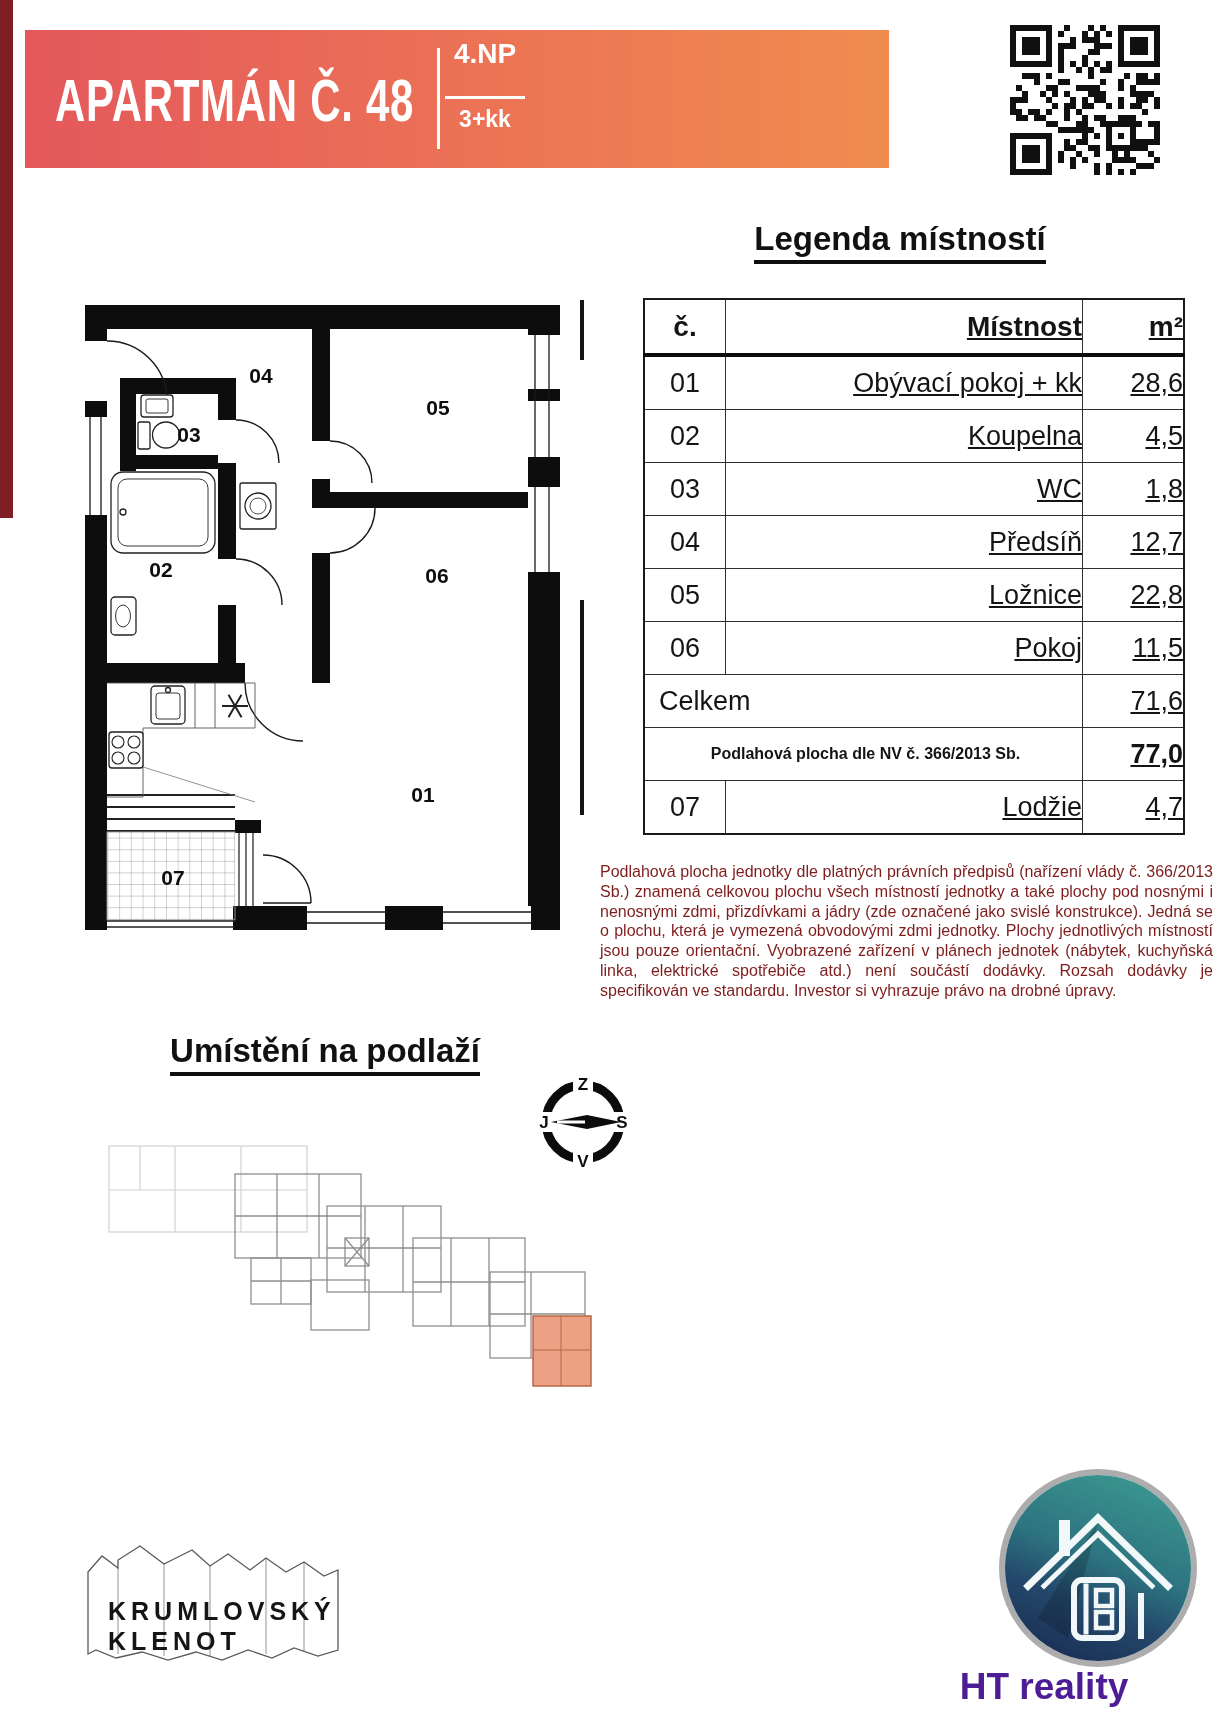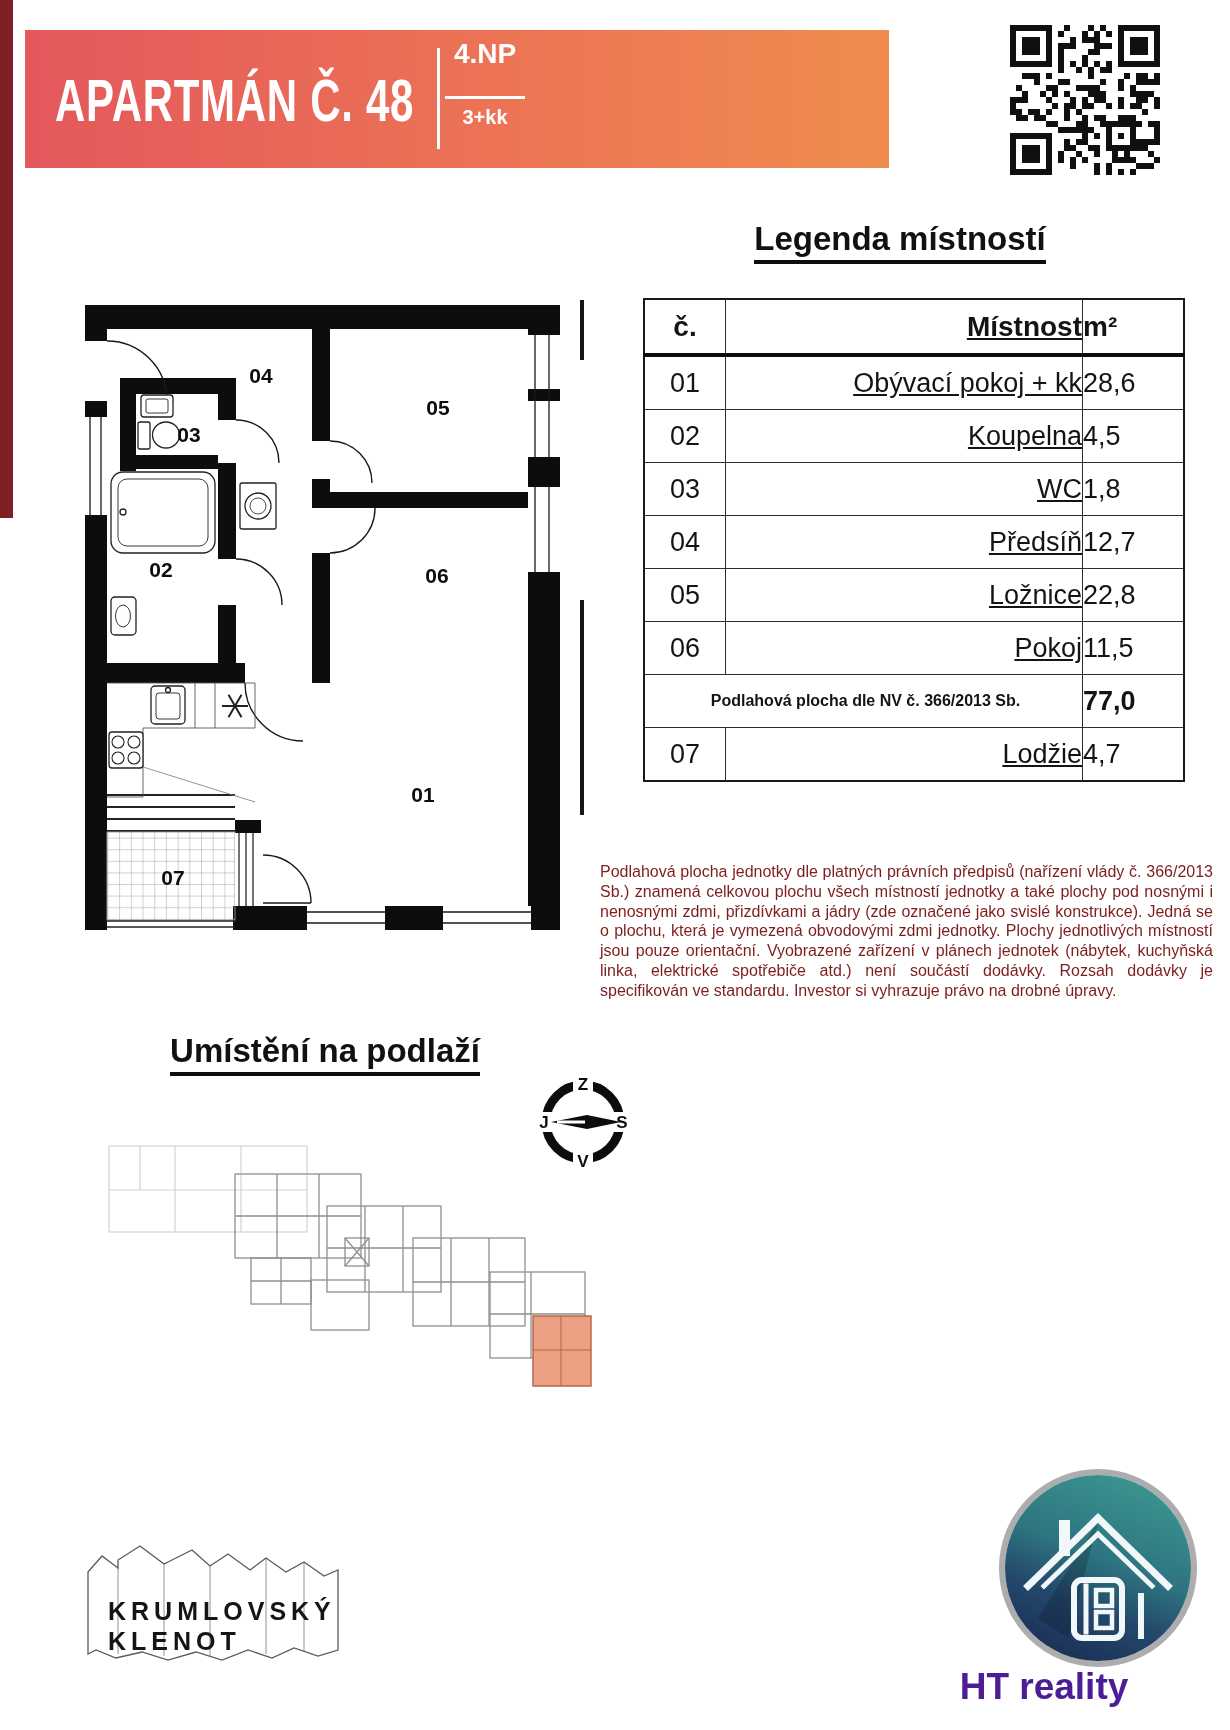--- a/index.html
+++ b/index.html
@@ -8,34 +8,34 @@
   .abs{position:absolute;}
   
   .stripe{left:0;top:0;width:13px;height:518px;background:#7e2023;}
   .band{left:25px;top:30px;width:864px;height:138px;
         background:linear-gradient(90deg,#e4585c 0%,#ec7455 55%,#f08c4e 100%);}
   .band-title{left:30px;top:36px;font-size:60px;font-weight:bold;color:#fff;
               letter-spacing:1px;transform:scaleX(.70);transform-origin:left top;white-space:nowrap;}
   .band-div{left:412px;top:18px;width:3px;height:101px;background:#fff;}
   .band-np{left:420px;top:8px;width:80px;text-align:center;color:#fff;font-weight:bold;font-size:28px;}
   .band-hr{left:420px;top:66px;width:80px;height:3px;background:#fff;}
-  .band-kk{left:420px;top:76px;width:80px;text-align:center;color:#fff;font-weight:bold;font-size:20px;}
+  .band-kk{left:420px;top:76px;width:80px;text-align:center;color:#fff;font-weight:bold;font-size:23px;}
   
   .sec-h{text-align:center;font-size:33px;font-weight:bold;}
   .sec-h span{display:inline-block;border-bottom:4px solid #0e0e0e;padding-bottom:2px;}
   
   table.legend{position:absolute;left:643px;top:298px;width:514px;border-collapse:collapse;
                font-size:27px;color:#141414;table-layout:fixed;}
   table.legend td,table.legend th{border:1.5px solid #2e2e2e;padding:0;}
   table.legend{border:2.5px solid #1a1a1a;}
   table.legend tr.hdr th{height:53px;font-size:28px;font-weight:bold;border-bottom:4px solid #0c0c0c;}
   table.legend td{height:52px;}
   .c-num{width:80px;text-align:center;}
   .c-room{width:330px;text-align:right;padding-left:26px !important;text-decoration:underline;}
-  .c-area{width:100px;text-align:left;}
+  .c-area{width:100px;text-align:right;text-decoration:underline;}
   .row-span{ text-align:left;padding-left:14px !important;}
   .row-stat{font-weight:bold;font-size:16px;text-align:center !important;padding-left:4px !important;}
   .bold{font-weight:bold;}
   
   .disc{left:600px;top:862px;width:613px;font-size:16px;line-height:19.8px;color:#7f1d1d;
         text-align:justify;}
   
   .agency-name{left:944px;top:1666px;width:200px;text-align:center;font-size:37px;font-weight:bold;color:#4c1d95;}
   .extline{width:4px;background:#161616;}
   svg{display:block;}
@@ -479,20 +479,24 @@
       <td class="c-num">05</td>
       <td class="c-room">Ložnice</td>
       <td class="c-area">22,8</td>
     </tr>
     <tr>
       <td class="c-num">06</td>
       <td class="c-room">Pokoj</td>
       <td class="c-area">11,5</td>
     </tr>
     <tr>
+      <td class="row-span" colspan="2">Celkem</td>
+      <td class="c-area">71,6</td>
+    </tr>
+    <tr>
       <td class="row-span row-stat" colspan="2">Podlahová plocha dle NV č. 366/2013 Sb.</td>
       <td class="c-area bold">77,0</td>
     </tr>
     <tr>
       <td class="c-num">07</td>
       <td class="c-room">Lodžie</td>
       <td class="c-area">4,7</td>
     </tr>
   </tbody>
     </table>

